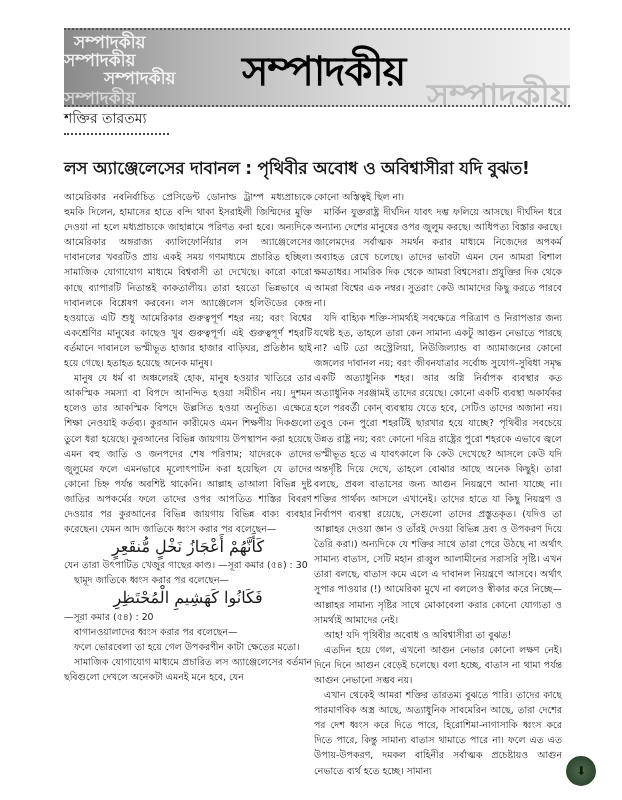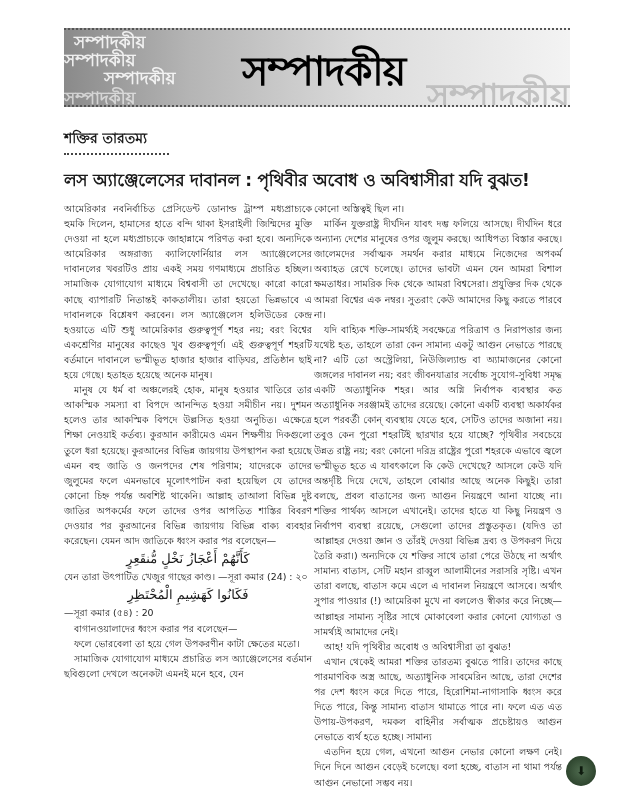--- a/index.html
+++ b/index.html
@@ -16,28 +16,28 @@
   .ghost { position: absolute; color: #ffffff; font-weight: bold; opacity: .85; white-space: nowrap; font-size: 17px; line-height: 1; }
   .ghost.g1 { left: 10px; top: 4px; }
   .ghost.g2 { left: 0; top: 22px; }
   .ghost.g3 { left: 40px; top: 40px; }
   .ghost.g4 { left: 0; top: 60px; opacity:.6; }
   .ghost-right { position: absolute; right: 0; top: 40px; font-size: 34px; font-weight: bold; color: #b0b0b0; opacity: .7; white-space: nowrap; }
   .banner-title {
     position: absolute; left: 178px; top: 10px; font-size: 40px; font-weight: bold;
     font-family: "DejaVu Serif", serif; color: #000; letter-spacing: -1px; white-space: nowrap;
   }
-  .section-label { font-size: 14px; font-weight: bold; margin-top: 20px; }
+  .section-label { font-size: 14px; font-weight: normal; margin-top: 0; }
   .section-rule { width: 105px; border-bottom: 2px dotted #444; margin-top: 2px; }
-  .headline { font-size: 17px; font-weight: bold; margin-top: 12px; white-space: nowrap; letter-spacing: -0.3px; }
+  .headline { font-size: 17px; font-weight: bold; margin-top: 20px; white-space: nowrap; letter-spacing: -0.3px; }
   .columns { display: flex; gap: 2px; margin-top: 6px; }
   .col { width: 248px; font-size: 9.4px; line-height: 15.1px; text-align: justify; }
   .col p { margin: 0; text-indent: 10px; }
   .col p.noindent { text-indent: 0; }
-  .arabic { text-align: center; font-family: "DejaVu Serif", serif; font-size: 13px; margin: 3px 0; direction: rtl; }
+  .arabic { text-align: center; font-family: "DejaVu Serif", serif; font-size: 16px; margin: 3px 0; direction: rtl; }
   .ref { text-indent: 0 !important; }
   .badge {
     position: absolute; left: 566px; top: 756px; width: 30px; height: 30px; border-radius: 50%;
     background: radial-gradient(circle, #4f6b4f 0%, #2e452e 70%, #1f2f1f 100%);
     display: flex; align-items: center; justify-content: center; color: #0e1a0e; font-size: 12px;
   }
 </style>
 </head>
 <body>
 
@@ -54,33 +54,34 @@
   <div class="section-label">শক্তির তারতম্য</div>
   <div class="section-rule"></div>
 
   <div class="headline">লস অ্যাঞ্জেলেসের দাবানল : পৃথিবীর অবোধ ও অবিশ্বাসীরা যদি বুঝত!</div>
 
   <div class="columns">
     <div class="col">
       <p class="noindent">আমেরিকার নবনির্বাচিত প্রেসিডেন্ট ডোনাল্ড ট্রাম্প মধ্যপ্রাচ্যকে হুমকি দিলেন, হামাসের হাতে বন্দি থাকা ইসরাইলী জিম্মিদের মুক্তি দেওয়া না হলে মধ্যপ্রাচ্যকে জাহান্নামে পরিণত করা হবে। অন্যদিকে আমেরিকার অঙ্গরাজ্য ক্যালিফোর্নিয়ার লস অ্যাঞ্জেলেসের দাবানলের খবরটিও প্রায় একই সময় গণমাধ্যমে প্রচারিত হচ্ছিল। সামাজিক যোগাযোগ মাধ্যমে বিশ্ববাসী তা দেখেছে। কারো কারো কাছে ব্যাপারটি নিতান্তই কাকতালীয়। তারা হয়তো ভিন্নভাবে এ দাবানলকে বিশ্লেষণ করবেন। লস অ্যাঞ্জেলেস হলিউডের কেন্দ্র হওয়াতে এটি শুধু আমেরিকার গুরুত্বপূর্ণ শহর নয়; বরং বিশ্বের একশ্রেণির মানুষের কাছেও খুব গুরুত্বপূর্ণ। এই গুরুত্বপূর্ণ শহরটি বর্তমানে দাবানলে ভস্মীভূত হাজার হাজার বাড়িঘর, প্রতিষ্ঠান ছাই হয়ে গেছে। হতাহত হয়েছে অনেক মানুষ।</p>
       <p>মানুষ যে ধর্ম বা অঞ্চলেরই হোক, মানুষ হওয়ার খাতিরে তার আকস্মিক সমস্যা বা বিপদে আনন্দিত হওয়া সমীচীন নয়। দুশমন হলেও তার আকস্মিক বিপদে উল্লসিত হওয়া অনুচিত। এক্ষেত্রে শিক্ষা নেওয়াই কর্তব্য। কুরআন কারীমেও এমন শিক্ষণীয় দিকগুলো তুলে ধরা হয়েছে। কুরআনের বিভিন্ন জায়গায় উপস্থাপন করা হয়েছে এমন বহু জাতি ও জনপদের শেষ পরিণাম; যাদেরকে তাদের জুলুমের ফলে এমনভাবে মূলোৎপাটন করা হয়েছিল যে তাদের কোনো চিহ্ন পর্যন্ত অবশিষ্ট থাকেনি। আল্লাহ তাআলা বিভিন্ন দুষ্ট জাতির অপকর্মের ফলে তাদের ওপর আপতিত শাস্তির বিবরণ দেওয়ার পর কুরআনের বিভিন্ন জায়গায় বিভিন্ন বাক্য ব্যবহার করেছেন। যেমন আদ জাতিকে ধ্বংস করার পর বলেছেন—</p>
       <div class="arabic">كَأَنَّهُمْ أَعْجَازُ نَخْلٍ مُّنقَعِرٍ</div>
-      <p class="noindent">যেন তারা উৎপাটিত খেজুর গাছের কাণ্ড। —সূরা কমার (24) : ২০</p>
+      <p class="noindent">যেন তারা উৎপাটিত খেজুর গাছের কাণ্ড। —সূরা কমার (৫৪) : 30</p>
+      <p>ছামূদ জাতিকে ধ্বংস করার পর বলেছেন—</p>
       <div class="arabic">فَكَانُوا كَهَشِيمِ الْمُحْتَظِرِ</div>
       <p class="ref">—সূরা কমার (৫৪) : 20</p>
       <p>বাগানওয়ালাদের ধ্বংস করার পর বলেছেন—</p>
       <p>ফলে ভোরবেলা তা হয়ে গেল উপকরণীন কাটা ক্ষেতের মতো।</p>
       <p>সামাজিক যোগাযোগ মাধ্যমে প্রচারিত লস অ্যাঞ্জেলেসের বর্তমান ছবিগুলো দেখলে অনেকটা এমনই মনে হবে, যেন</p>
     </div>
     <div class="col">
       <p class="noindent">কোনো অস্তিত্বই ছিল না।</p>
       <p>মার্কিন যুক্তরাষ্ট্র দীর্ঘদিন যাবৎ দম্ভ ফলিয়ে আসছে। দীর্ঘদিন ধরে অন্যান্য দেশের মানুষের ওপর জুলুম করছে। আধিপত্য বিস্তার করছে। জালেমদের সর্বাত্মক সমর্থন করার মাধ্যমে নিজেদের অপকর্ম অব্যাহত রেখে চলেছে। তাদের ভাবটা এমন যেন আমরা বিশাল ক্ষমতাধর। সামরিক দিক থেকে আমরা বিশ্বসেরা। প্রযুক্তির দিক থেকে আমরা বিশ্বের এক নম্বর। সুতরাং কেউ আমাদের কিছু করতে পারবে না।</p>
       <p>যদি বাহ্যিক শক্তি-সামর্থ্যই সবক্ষেত্রে পরিত্রাণ ও নিরাপত্তার জন্য যথেষ্ট হত, তাহলে তারা কেন সামান্য একটু আগুন নেভাতে পারছে না? এটি তো অস্ট্রেলিয়া, নিউজিল্যান্ড বা অ্যামাজনের কোনো জঙ্গলের দাবানল নয়; বরং জীবনযাত্রার সর্বোচ্চ সুযোগ-সুবিধা সমৃদ্ধ একটি অত্যাধুনিক শহর। আর অগ্নি নির্বাপক ব্যবস্থার কত অত্যাধুনিক সরঞ্জামই তাদের রয়েছে। কোনো একটি ব্যবস্থা অকার্যকর হলে পরবর্তী কোন্ ব্যবস্থায় যেতে হবে, সেটিও তাদের অজানা নয়। তবুও কেন পুরো শহরটিই ছারখার হয়ে যাচ্ছে? পৃথিবীর সবচেয়ে উন্নত রাষ্ট্র নয়; বরং কোনো দরিদ্র রাষ্ট্রের পুরো শহরকে এভাবে জ্বলে ভস্মীভূত হতে এ যাবৎকালে কি কেউ দেখেছে? আসলে কেউ যদি অন্তর্দৃষ্টি দিয়ে দেখে, তাহলে বোঝার আছে অনেক কিছুই। তারা বলছে, প্রবল বাতাসের জন্য আগুন নিয়ন্ত্রণে আনা যাচ্ছে না। শক্তির পার্থক্য আসলে এখানেই। তাদের হাতে যা কিছু নিয়ন্ত্রণ ও নির্বাপণ ব্যবস্থা রয়েছে, সেগুলো তাদের প্রস্তুতকৃত। (যদিও তা আল্লাহর দেওয়া জ্ঞান ও তাঁরই দেওয়া বিভিন্ন দ্রব্য ও উপকরণ দিয়ে তৈরি করা।) অন্যদিকে যে শক্তির সাথে তারা পেরে উঠছে না অর্থাৎ সামান্য বাতাস, সেটি মহান রাব্বুল আলামীনের সরাসরি সৃষ্টি। এখন তারা বলছে, বাতাস কমে এলে এ দাবানল নিয়ন্ত্রণে আসবে। অর্থাৎ সুপার পাওয়ার (!) আমেরিকা মুখে না বললেও স্বীকার করে নিচ্ছে—আল্লাহর সামান্য সৃষ্টির সাথে মোকাবেলা করার কোনো যোগ্যতা ও সামর্থ্যই আমাদের নেই।</p>
       <p>আহ! যদি পৃথিবীর অবোধ ও অবিশ্বাসীরা তা বুঝত!</p>
+      <p>এতদিন হয়ে গেল, এখনো আগুন নেভার কোনো লক্ষণ নেই। দিনে দিনে আগুন বেড়েই চলেছে। বলা হচ্ছে, বাতাস না থামা পর্যন্ত আগুন নেভানো সম্ভব নয়।</p>
       <p>এখান থেকেই আমরা শক্তির তারতম্য বুঝতে পারি। তাদের কাছে পারমাণবিক অস্ত্র আছে, অত্যাধুনিক সাবমেরিন আছে, তারা দেশের পর দেশ ধ্বংস করে দিতে পারে, হিরোশিমা-নাগাসাকি ধ্বংস করে দিতে পারে, কিন্তু সামান্য বাতাস থামাতে পারে না। ফলে এত এত উপায়-উপকরণ, দমকল বাহিনীর সর্বাত্মক প্রচেষ্টায়ও আগুন নেভাতে ব্যর্থ হতে হচ্ছে। সামান্য</p>
-      <p>এতদিন হয়ে গেল, এখনো আগুন নেভার কোনো লক্ষণ নেই। দিনে দিনে আগুন বেড়েই চলেছে। বলা হচ্ছে, বাতাস না থামা পর্যন্ত আগুন নেভানো সম্ভব নয়।</p>
     </div>
   </div>
 </div>
 
 <div class="badge">
   <span>⬇</span>
 </div>
 
 </body></html>

